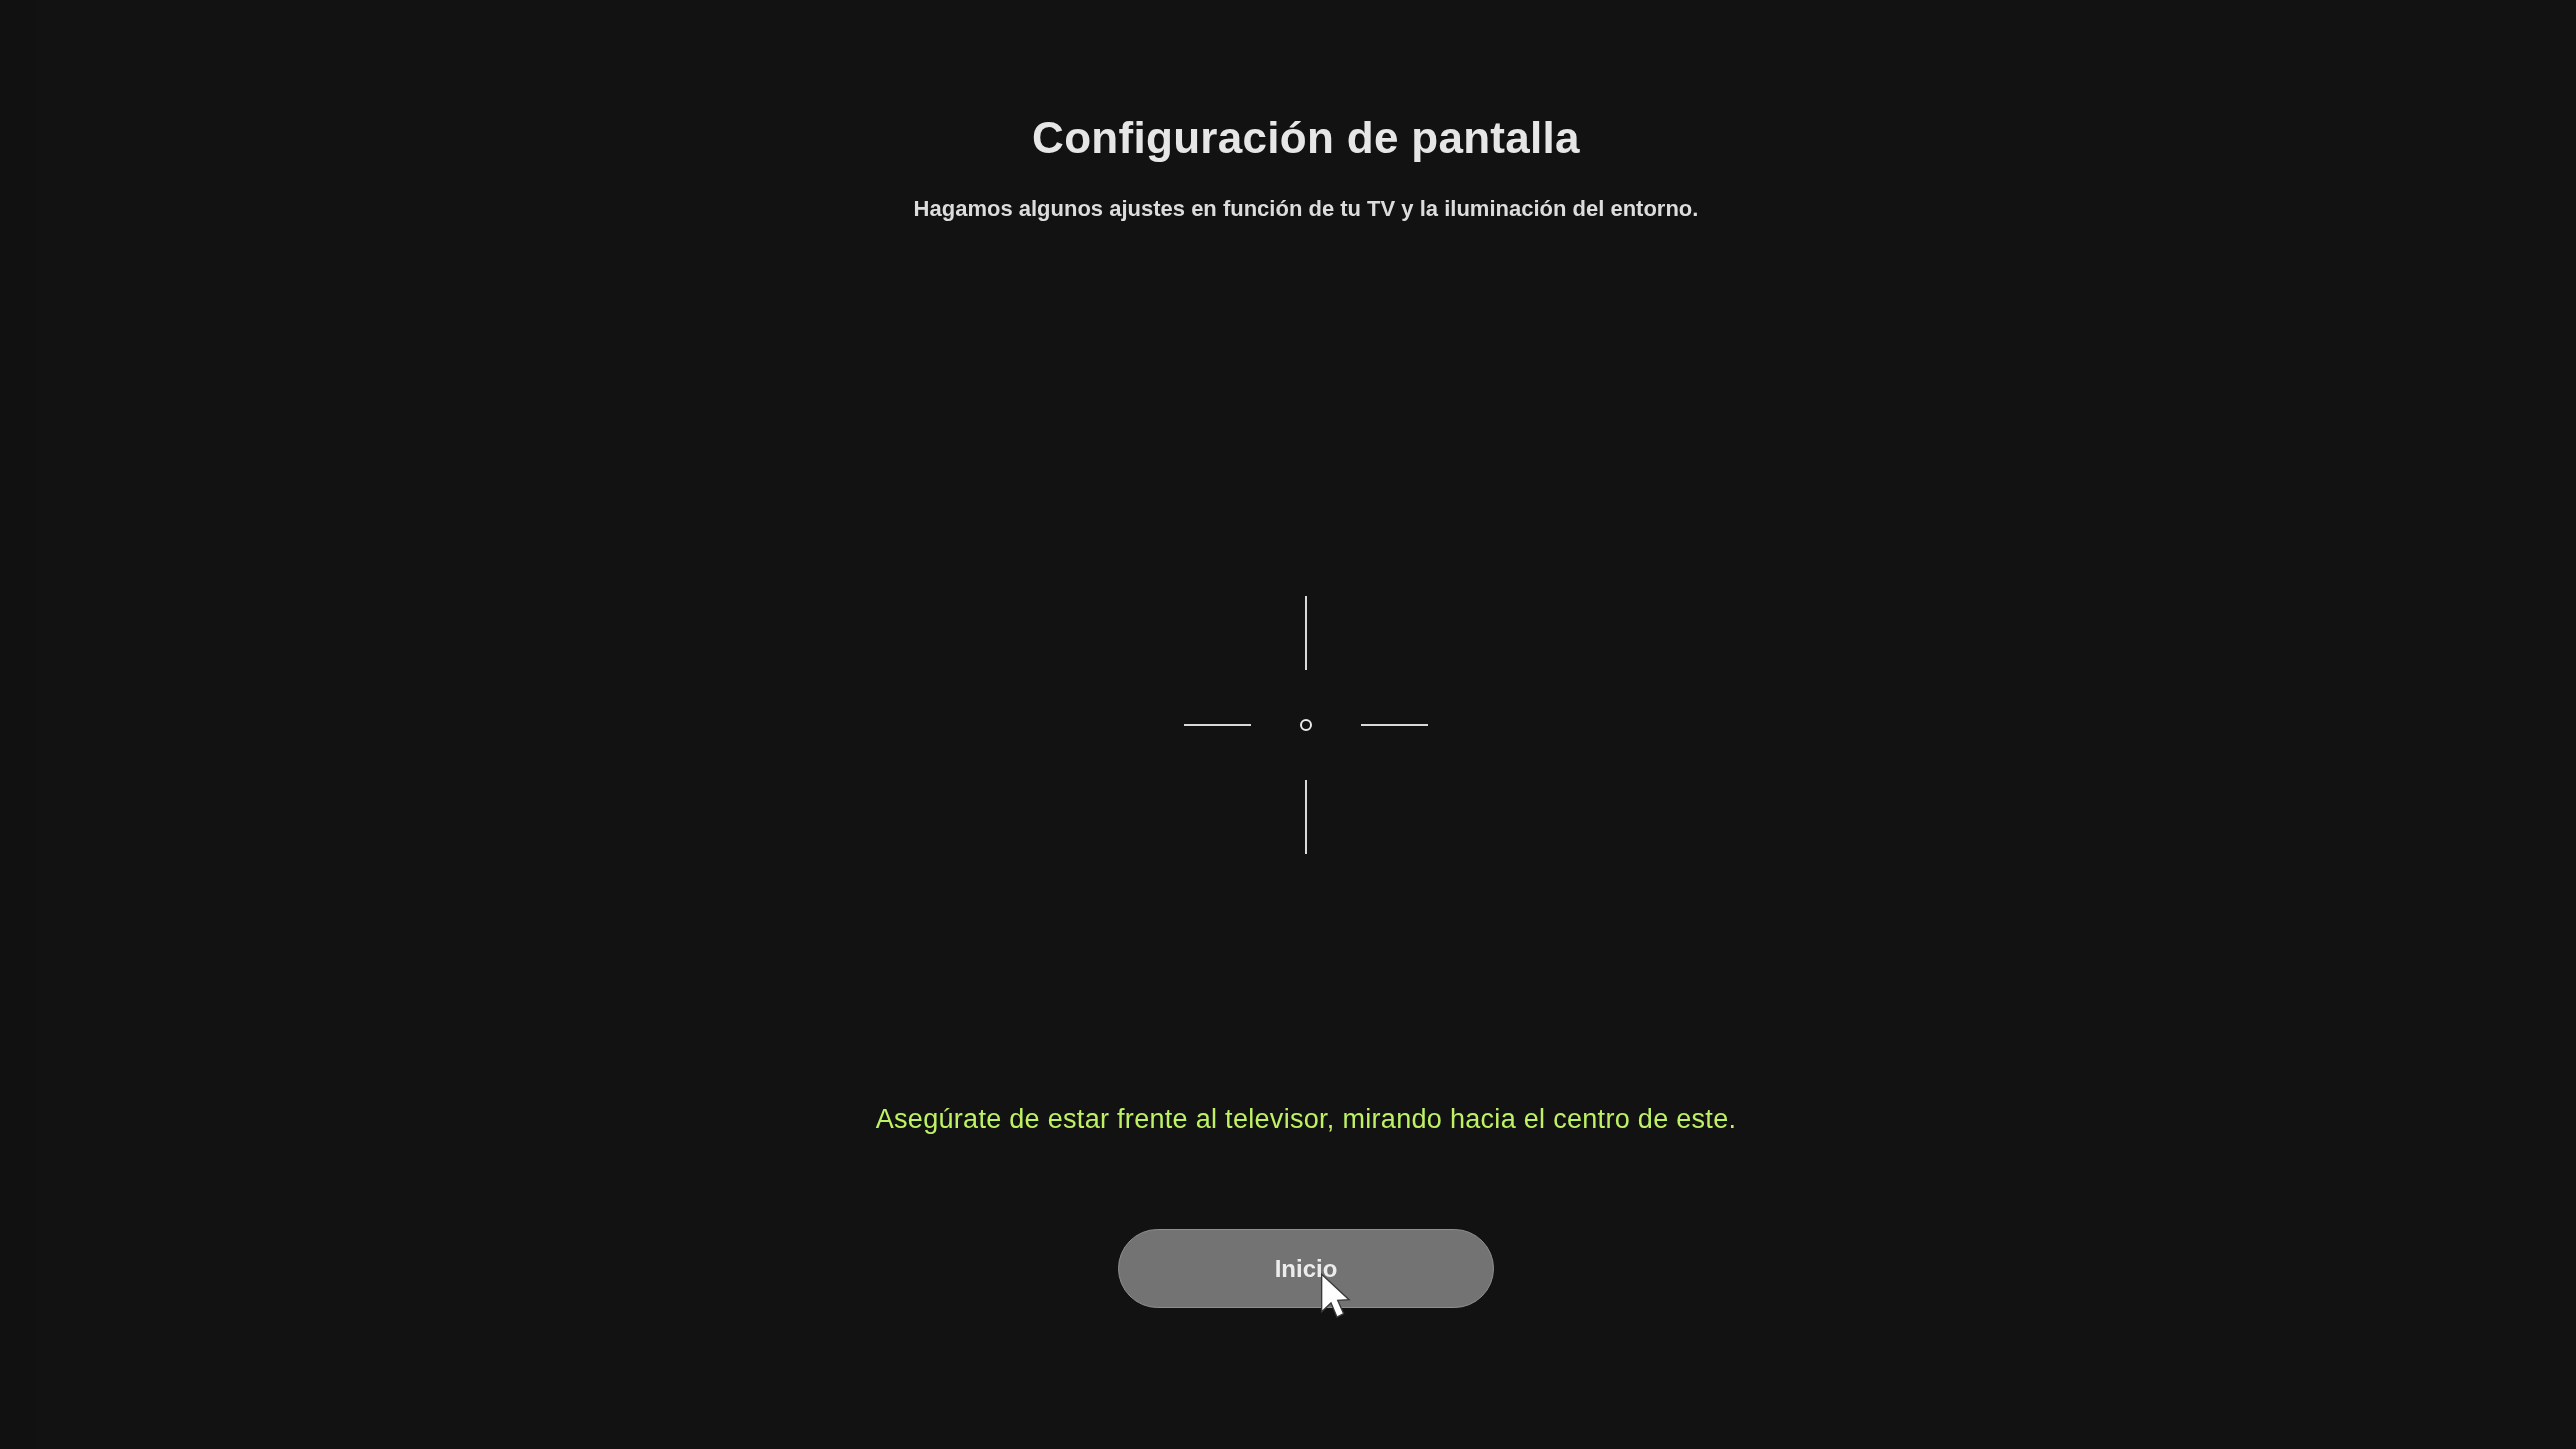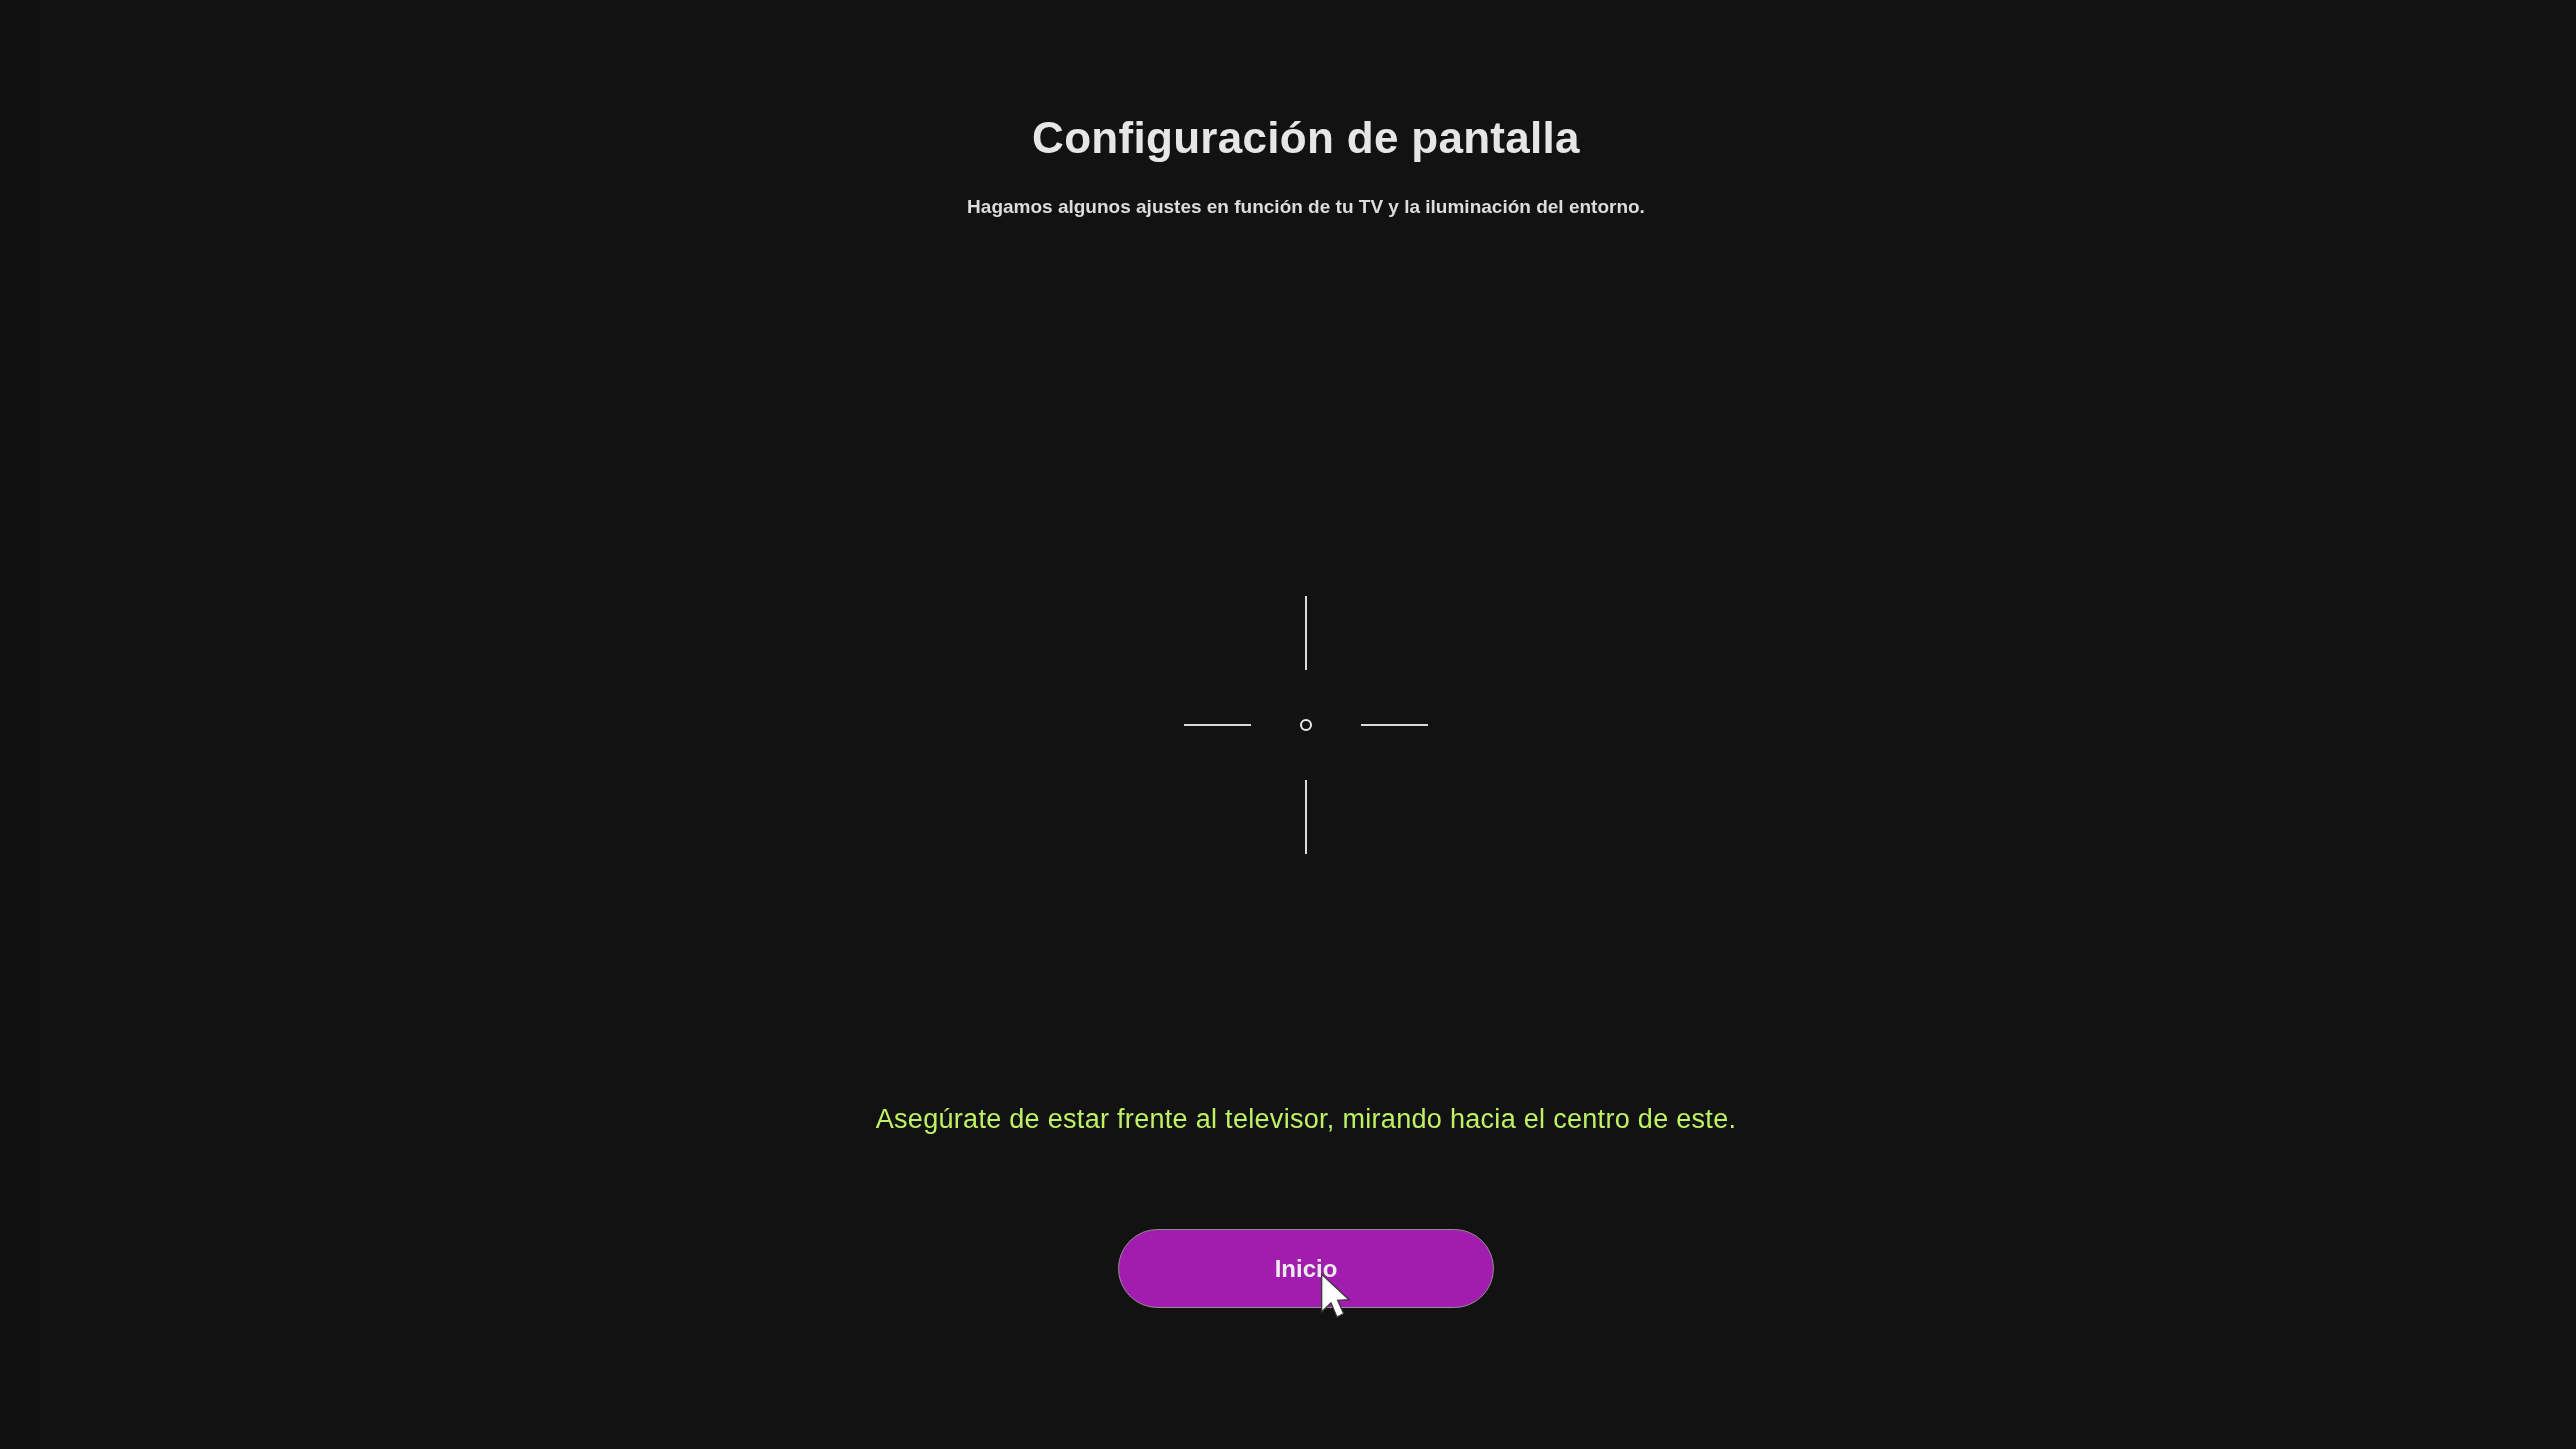--- a/index.html
+++ b/index.html
@@ -32,21 +32,21 @@
     font-size: 44px;
     font-weight: bold;
     letter-spacing: 0.3px;
     color: #e6e6e6;
     text-align: center;
     line-height: 1.1;
   }
 
   .page-subtitle {
     margin-top: 34px;
-    font-size: 19px;
+    font-size: 22px;
     font-weight: bold;
     color: #dcdcdc;
     line-height: 1.2;
   }
 
   
   .reticle-wrap {
     position: absolute;
     left: 50%;
     top: 725px;
@@ -112,21 +112,21 @@
   }
 
   .start-button {
     position: absolute;
     left: 50%;
     top: 1229px;
     transform: translateX(-50%);
     width: 376px;
     height: 79px;
     border-radius: 40px;
-    background: #a21caf;
+    background: #737373;
     border: 1.3px solid #8f8f8f;
     color: #ececec;
     font-size: 24px;
     font-weight: bold;
     display: flex;
     align-items: center;
     justify-content: center;
     cursor: pointer;
     box-sizing: border-box;
   }

